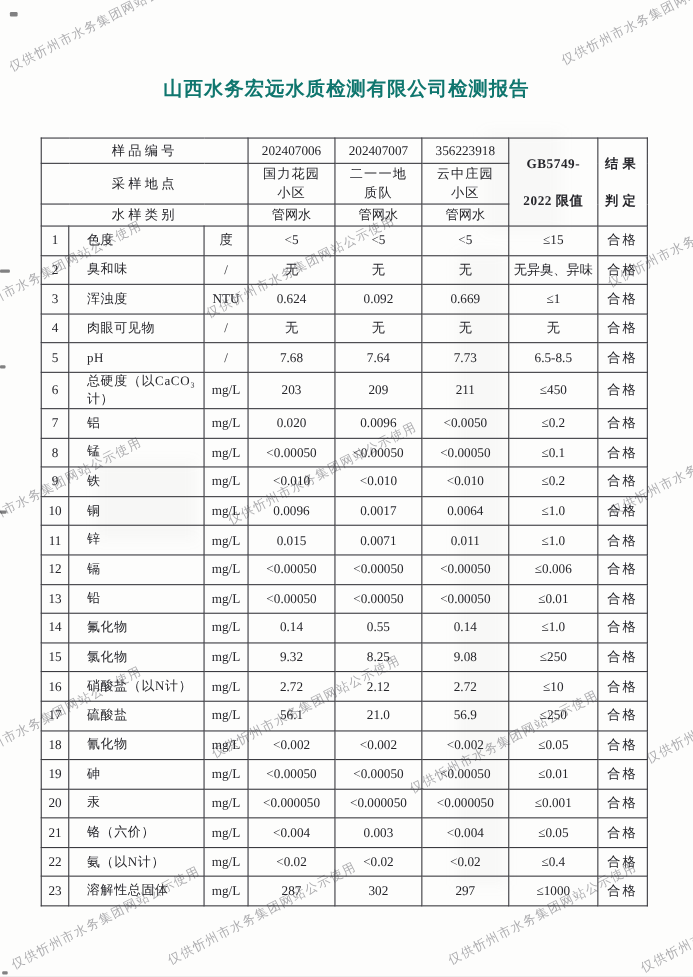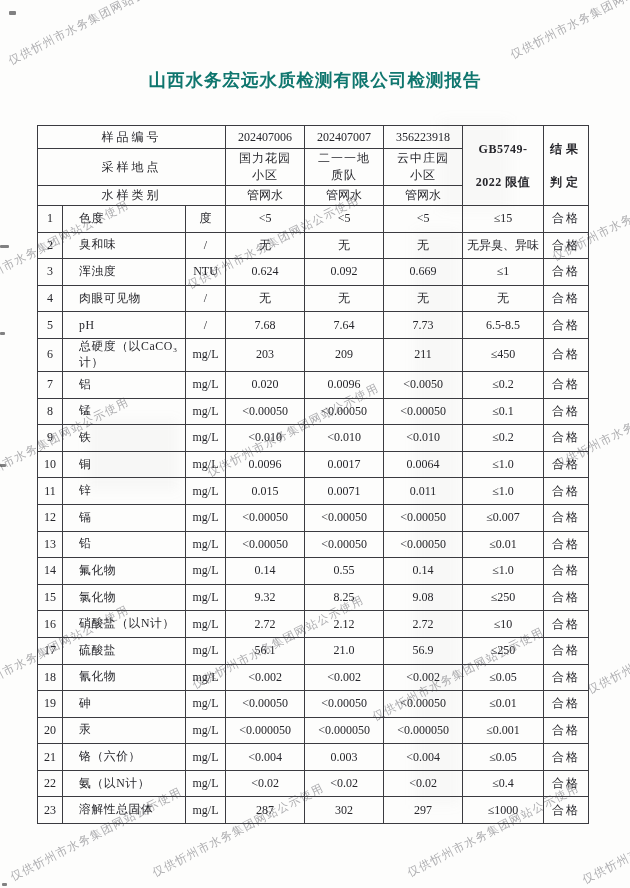--- a/index.html
+++ b/index.html
@@ -236,21 +236,21 @@
           <td class="c6">≤1.0</td>
           <td class="c7">合格</td>
         </tr>
         <tr>
           <td class="c0">12</td>
           <td class="c1">镉</td>
           <td class="c2">mg/L</td>
           <td class="c3">&lt;0.00050</td>
           <td class="c4">&lt;0.00050</td>
           <td class="c5">&lt;0.00050</td>
-          <td class="c6">≤0.007</td>
+          <td class="c6">≤0.006</td>
           <td class="c7">合格</td>
         </tr>
         <tr>
           <td class="c0">13</td>
           <td class="c1">铅</td>
           <td class="c2">mg/L</td>
           <td class="c3">&lt;0.00050</td>
           <td class="c4">&lt;0.00050</td>
           <td class="c5">&lt;0.00050</td>
           <td class="c6">≤0.01</td>

